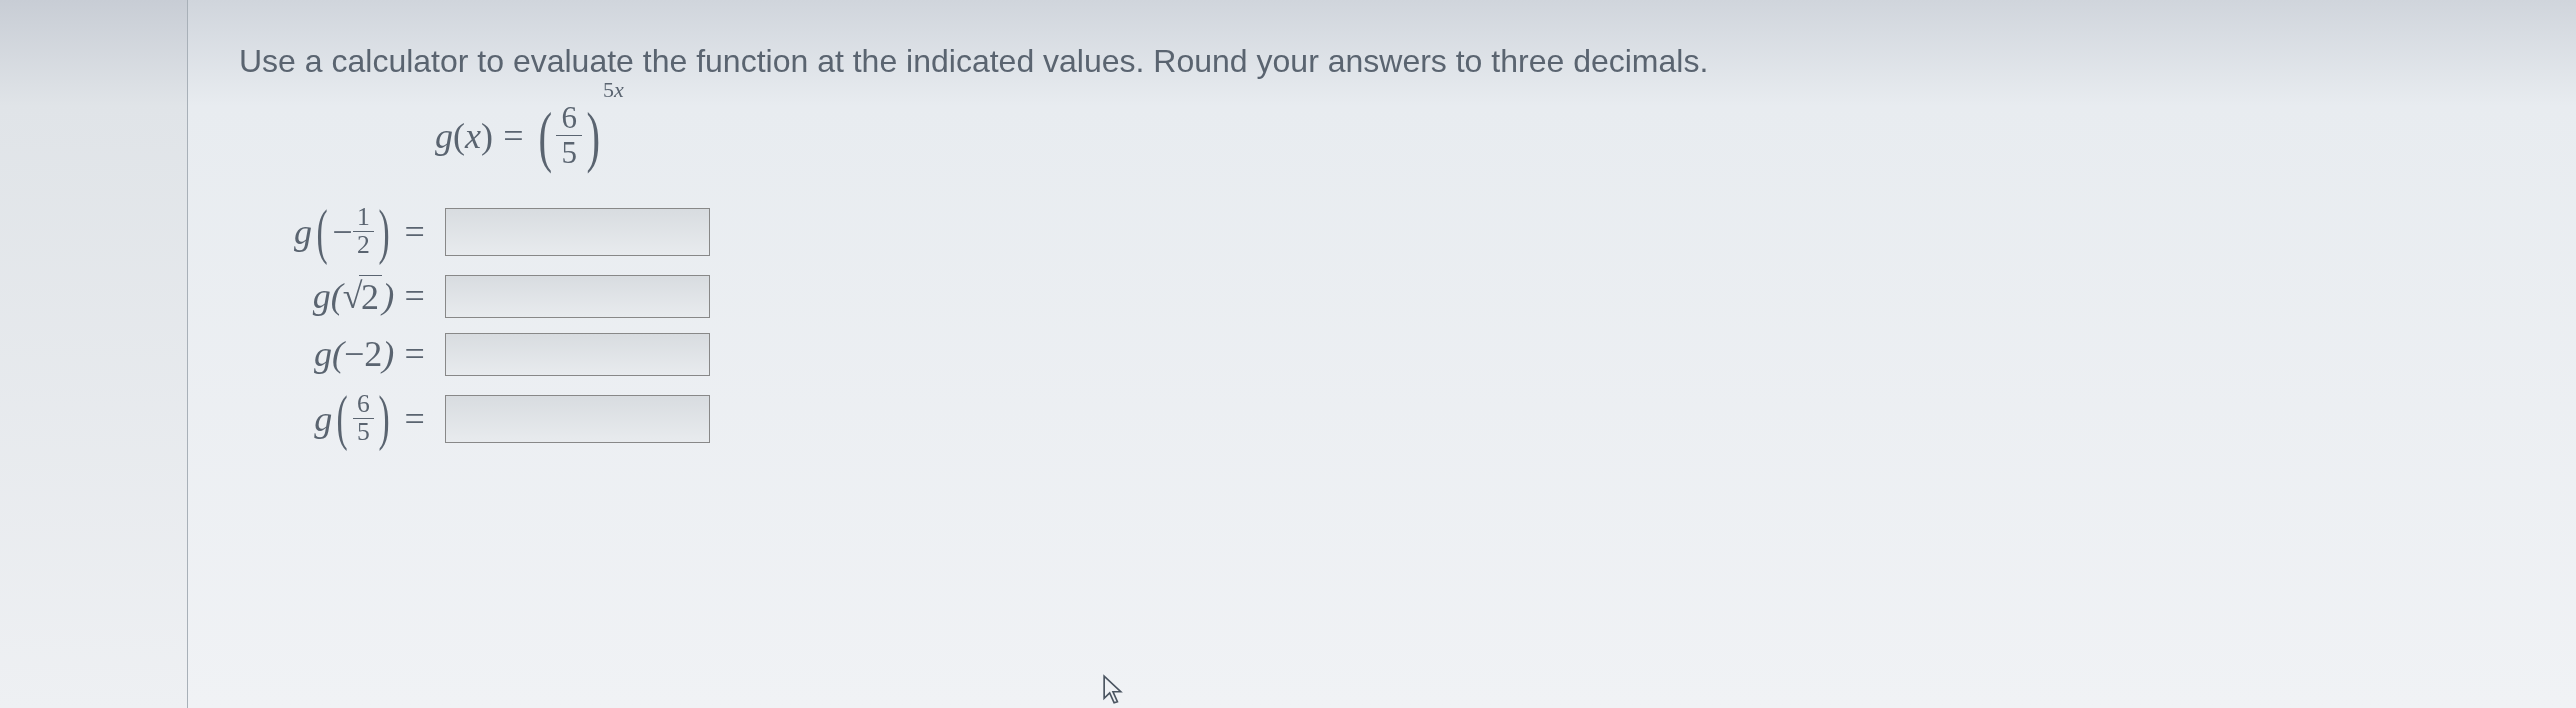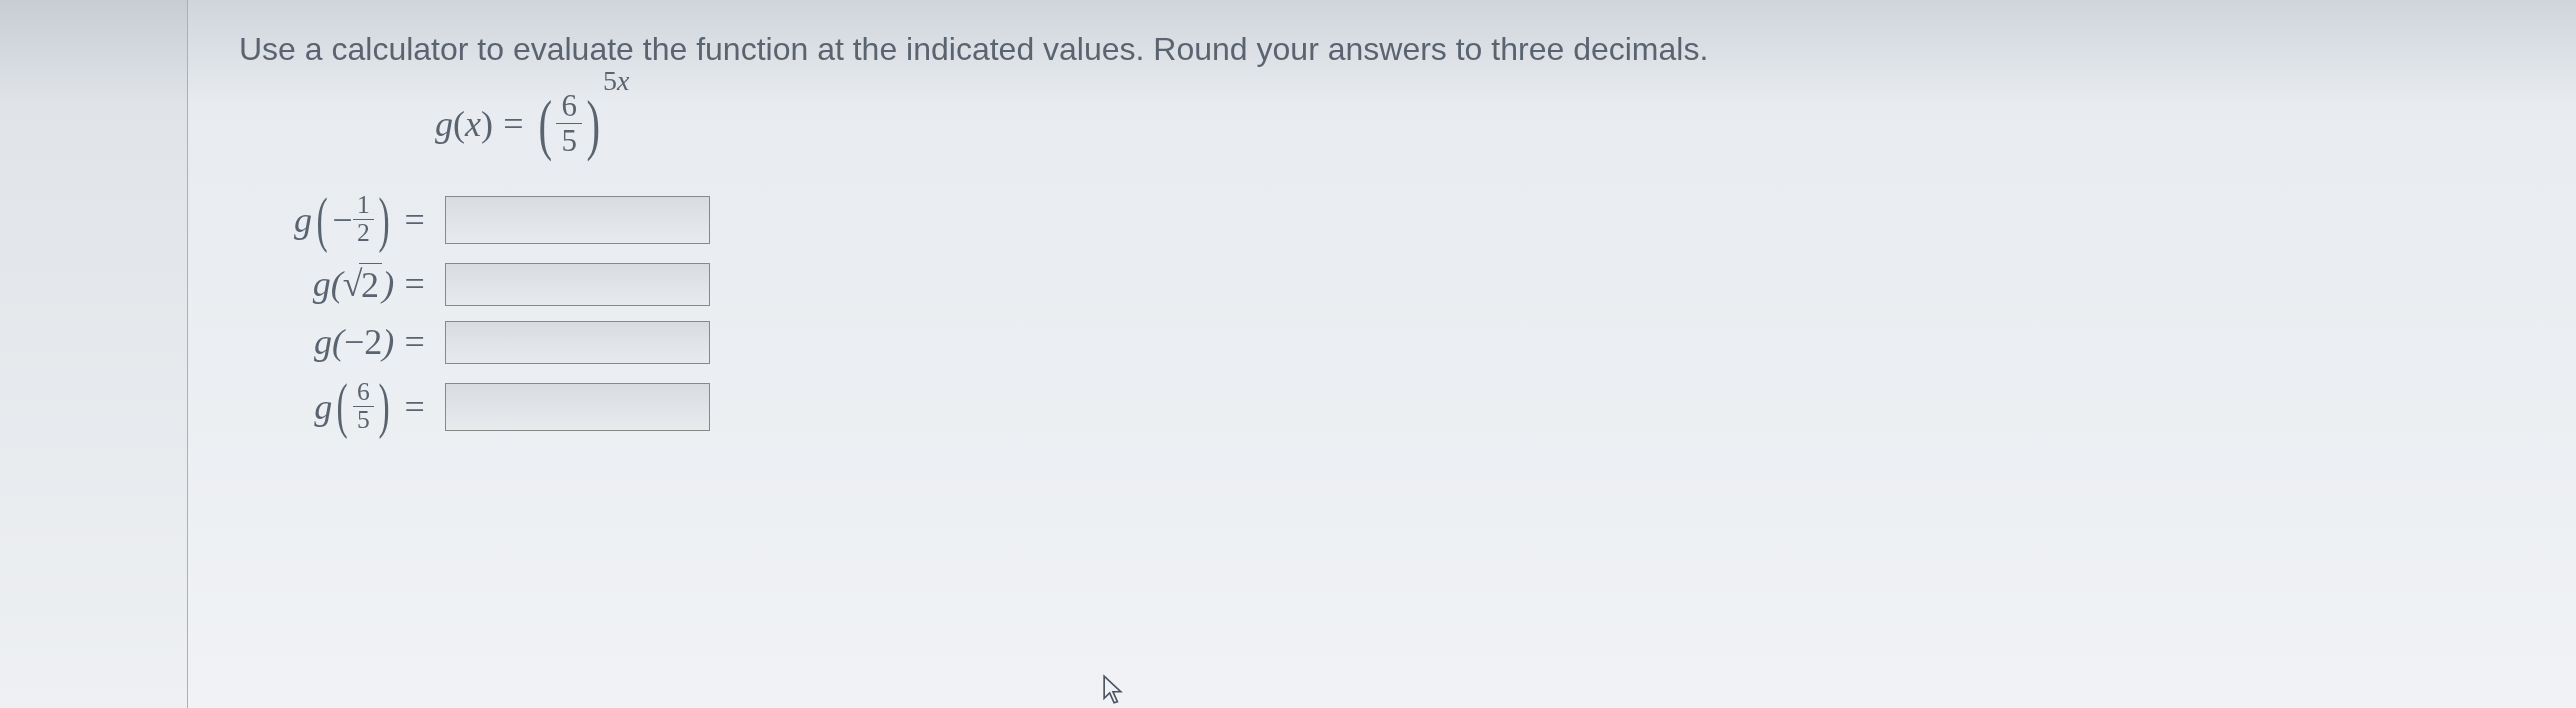--- a/index.html
+++ b/index.html
@@ -20,21 +20,21 @@
       position: absolute;
       left: 0;
       top: 0;
       width: 188px;
       height: 100%;
       border-right: 1.7px solid #a8b0b8;
       background: linear-gradient(to bottom, #c8cdd5 0%, #e0e4e8 15%, #eef0f3 100%);
     }
     
     .content {
-      padding: 31px 51px 43px 239px;
+      padding: 43px 51px 43px 239px;
       color: #5a6470;
       font-size: 31px;
     }
     
     .instruction {
       margin-bottom: 21.3px;
       font-size: 32px;
       color: #5a6470;
     }
     
@@ -93,21 +93,21 @@
     .fraction .num {
       border-bottom: 1.7px solid #5a6470;
       padding: 0 5.1px;
     }
     
     .fraction .den {
       padding: 0 5.1px;
     }
     
     .exponent {
-      font-size: 28px;
+      font-size: 22px;
       font-style: italic;
       align-self: flex-start;
       margin-top: -24px;
       margin-left: -1.7px;
     }
     
     .exponent .num {
       font-style: normal;
     }
     

